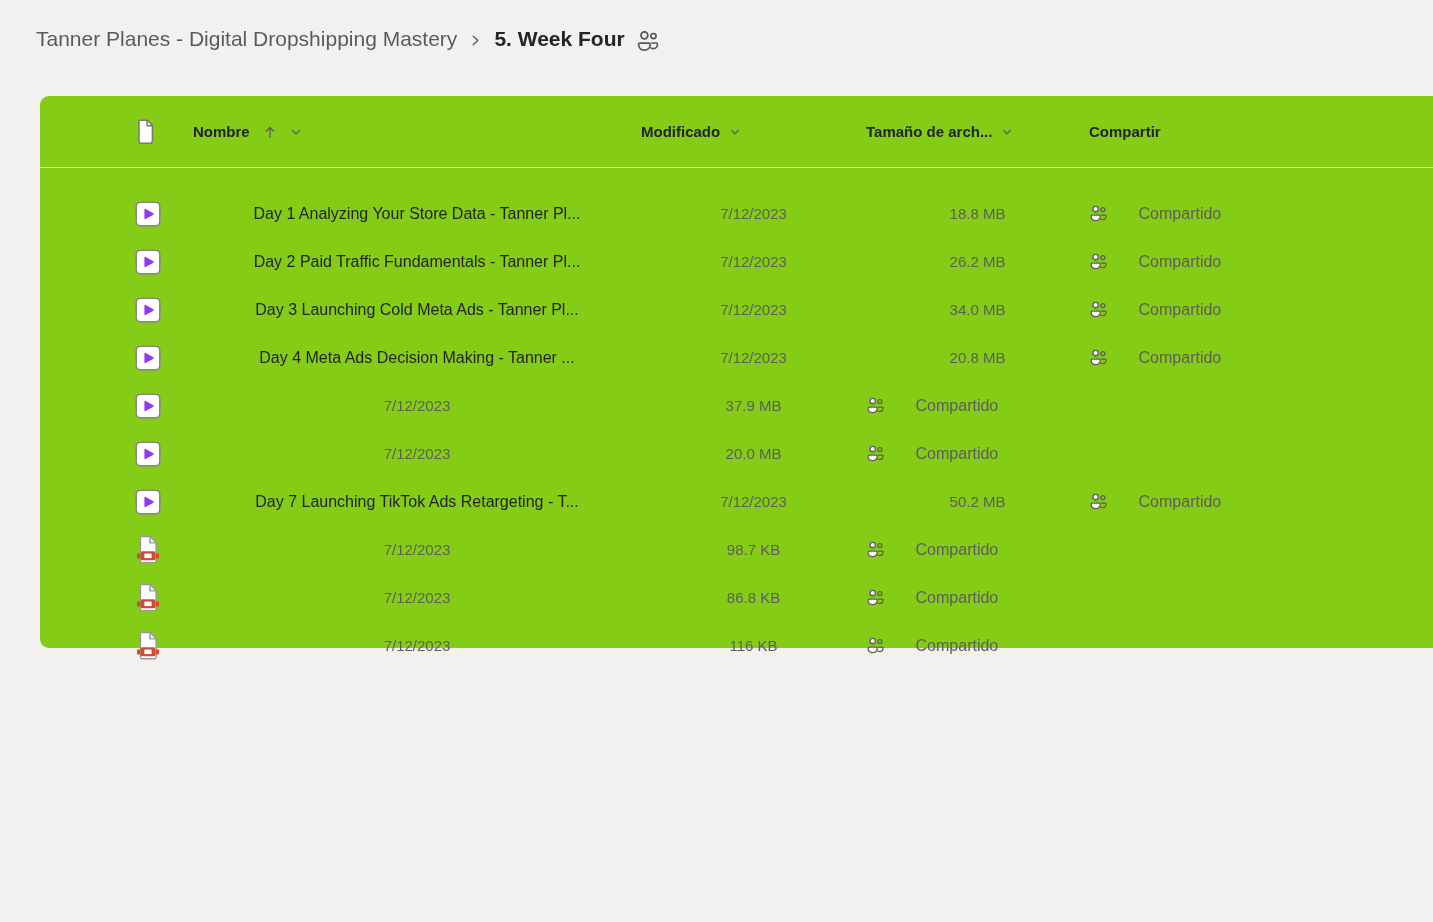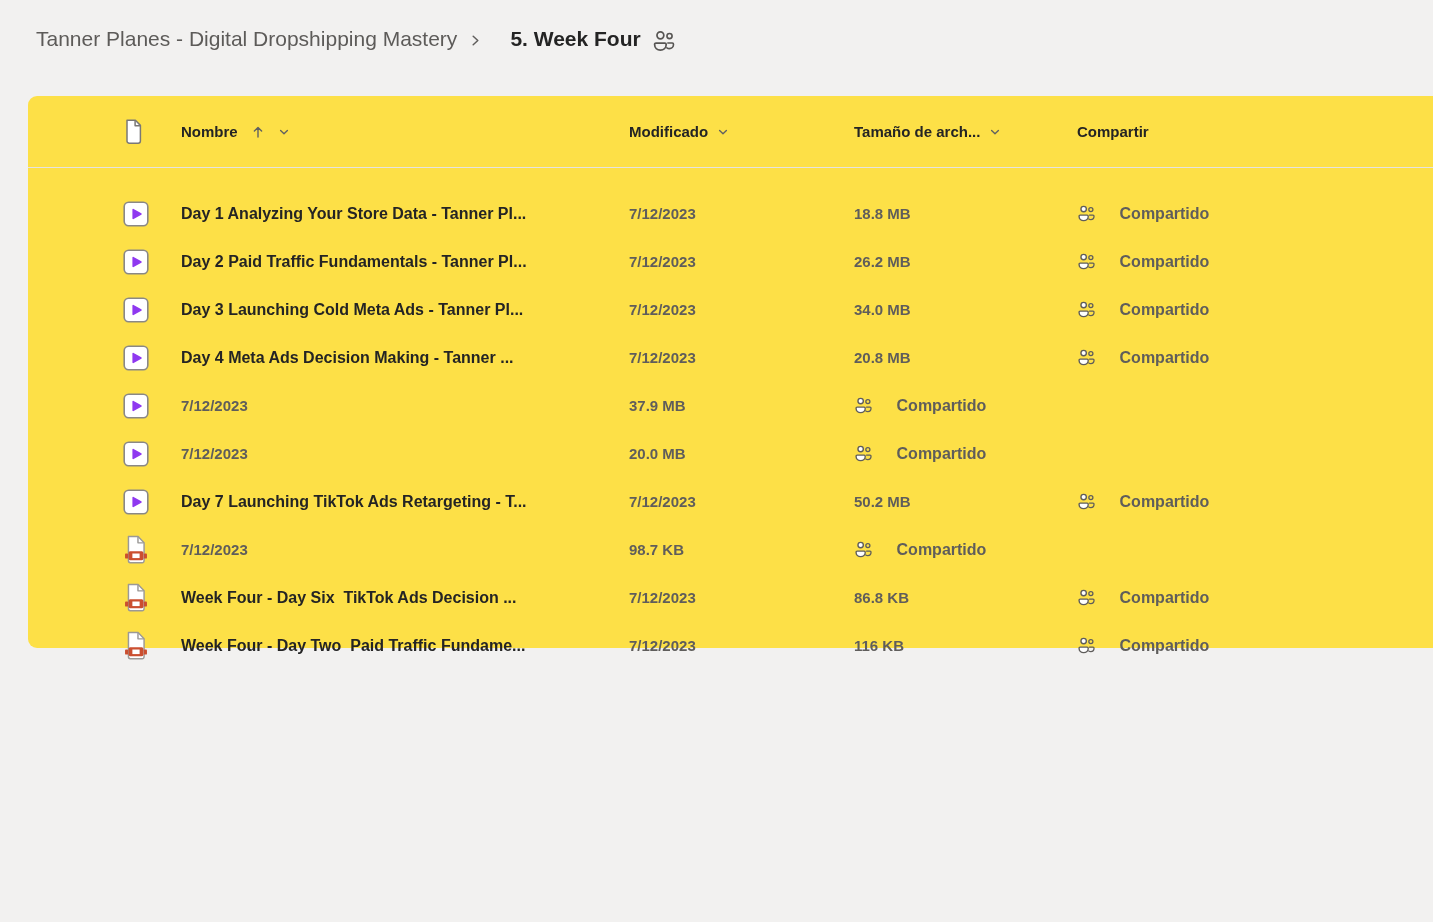--- a/index.html
+++ b/index.html
@@ -11,50 +11,49 @@
     position:relative;
     overflow:hidden;
   }
   
   .breadcrumb {
     position:absolute; left:36px; top:22px; height:34px;
     display:flex; align-items:center; gap:11px;
     font-size:21px; white-space:pre;
   }
   .crumb-parent { color:#5d5b59; cursor:pointer; }
-  .crumb-current { color:#242424; font-weight:700;margin-left:16px; }
+  .crumb-current { color:#242424; font-weight:700; }
   .crumb-sep { display:flex; align-items:center; margin-top:2px; }
   .crumb-people { display:flex; align-items:center; margin-top:3px; }
 
   
   .card {
-    position:absolute; left:28px; top:96px; right:0; height:552px;
-    background:#fde047;
-    border-top-left-radius:9px; border-bottom-left-radius:9px;
+    position:absolute; left:40px; top:96px; right:0; height:552px;
+    background:#84cc16;
+    border-top-left-radius:9px; border-bottom-left-radius:9px;text-align:center;
   }
   .grid-row {
     display:grid;
     grid-template-columns:153px 448px 225px 223px 1fr;
     align-items:center;
-    font-weight:bold;
   }
   .header-row {
     height:72px;
     border-bottom:1px solid #e5e3e1;
     font-size:15px; font-weight:700; color:#242424;
   }
   .icon-cell { padding-left:95px; display:flex; align-items:center; }
   .head-cell { display:flex; align-items:center; gap:9px; cursor:pointer; }
   .head-cell .lbl { white-space:pre; }
   .sort-glyphs { display:flex; align-items:center; gap:13px; margin-left:4px; }
   .file-row { height:48px; cursor:pointer; }
   .name-cell { font-size:16px; color:#242424; white-space:pre; overflow:hidden; }
   .name-cell .nm { cursor:pointer; }
   .sub-cell { font-size:15px; color:#5f5d5b; white-space:pre; }
-  .share-cell { display:flex; align-items:center; gap:7px; font-size:16px; color:#5f5d5b; cursor:pointer; white-space:pre; }
+  .share-cell { display:flex; align-items:center; gap:14px; font-size:16px; color:#5f5d5b; cursor:pointer; white-space:pre; }
   .file-icon { display:flex; align-items:center; }
   svg { display:block; }
 </style>
 </head>
 <body>
 
 <div class="breadcrumb">
   <span class="crumb-parent">Tanner Planes - Digital Dropshipping Mastery</span>
   <span class="crumb-sep">
     <svg width="15" height="15" viewBox="0 0 15 15">
@@ -336,21 +335,20 @@
         <svg width="26" height="30" viewBox="0 0 25 29">
           <path d="M5.2 1.5 h9.3 L20.3 7.4 V25 a1.8 1.8 0 0 1-1.8 1.8 H7 A1.8 1.8 0 0 1 5.2 25 Z" fill="#fff" stroke="#9b9997" stroke-width="1.4" stroke-linejoin="round"></path>
           <path d="M14.4 1.8 V7.6 H20" fill="none" stroke="#9b9997" stroke-width="1.4" stroke-linejoin="round"></path>
           <rect x="5.3" y="15.8" width="14.4" height="8.6" rx="1.6" fill="#cb4f30"></rect>
           <rect x="1.9" y="17.8" width="3" height="5" rx="0.9" fill="#cb4f30"></rect>
           <rect x="20.1" y="17.8" width="3" height="5" rx="0.9" fill="#cb4f30"></rect>
           <rect x="9" y="17.9" width="7" height="4.4" fill="#fff"></rect>
         </svg>
       </span>
     </div>
-    <div class="name-cell"><span class="nm">Week Four - Day Six  TikTok Ads Decision ...</span></div>
     <div class="sub-cell"><span>7/12/2023</span></div>
     <div class="sub-cell"><span>86.8 KB</span></div>
     <div class="share-cell">
       <span>
         <svg width="19" height="19" viewBox="0 0 20 20">
           <circle cx="14.6" cy="5.9" r="2.15" fill="none" stroke="#5f5d5b" stroke-width="1.35"></circle>
           <path d="M13.2 11.7 h3.7 a1 1 0 0 1 1 1 v.3 a3.4 3.4 0 0 1-3.4 3.4 c-.8 0-1.5-.25-2.1-.7" fill="none" stroke="#5f5d5b" stroke-width="1.35" stroke-linecap="round"></path>
           <circle cx="7" cy="5.3" r="2.85" fill="#fff" stroke="#5f5d5b" stroke-width="1.45"></circle>
           <path d="M3.3 11.7 h7.4 a1.1 1.1 0 0 1 1.1 1.1 v.35 c0 2.6-2.1 4.4-4.8 4.4 s-4.8-1.8-4.8-4.4 v-.35 a1.1 1.1 0 0 1 1.1-1.1 z" fill="#fff" stroke="#5f5d5b" stroke-width="1.45" stroke-linejoin="round"></path>
         </svg>
@@ -366,21 +364,20 @@
         <svg width="26" height="30" viewBox="0 0 25 29">
           <path d="M5.2 1.5 h9.3 L20.3 7.4 V25 a1.8 1.8 0 0 1-1.8 1.8 H7 A1.8 1.8 0 0 1 5.2 25 Z" fill="#fff" stroke="#9b9997" stroke-width="1.4" stroke-linejoin="round"></path>
           <path d="M14.4 1.8 V7.6 H20" fill="none" stroke="#9b9997" stroke-width="1.4" stroke-linejoin="round"></path>
           <rect x="5.3" y="15.8" width="14.4" height="8.6" rx="1.6" fill="#cb4f30"></rect>
           <rect x="1.9" y="17.8" width="3" height="5" rx="0.9" fill="#cb4f30"></rect>
           <rect x="20.1" y="17.8" width="3" height="5" rx="0.9" fill="#cb4f30"></rect>
           <rect x="9" y="17.9" width="7" height="4.4" fill="#fff"></rect>
         </svg>
       </span>
     </div>
-    <div class="name-cell"><span class="nm">Week Four - Day Two  Paid Traffic Fundame...</span></div>
     <div class="sub-cell"><span>7/12/2023</span></div>
     <div class="sub-cell"><span>116 KB</span></div>
     <div class="share-cell">
       <span>
         <svg width="19" height="19" viewBox="0 0 20 20">
           <circle cx="14.6" cy="5.9" r="2.15" fill="none" stroke="#5f5d5b" stroke-width="1.35"></circle>
           <path d="M13.2 11.7 h3.7 a1 1 0 0 1 1 1 v.3 a3.4 3.4 0 0 1-3.4 3.4 c-.8 0-1.5-.25-2.1-.7" fill="none" stroke="#5f5d5b" stroke-width="1.35" stroke-linecap="round"></path>
           <circle cx="7" cy="5.3" r="2.85" fill="#fff" stroke="#5f5d5b" stroke-width="1.45"></circle>
           <path d="M3.3 11.7 h7.4 a1.1 1.1 0 0 1 1.1 1.1 v.35 c0 2.6-2.1 4.4-4.8 4.4 s-4.8-1.8-4.8-4.4 v-.35 a1.1 1.1 0 0 1 1.1-1.1 z" fill="#fff" stroke="#5f5d5b" stroke-width="1.45" stroke-linejoin="round"></path>
         </svg>

